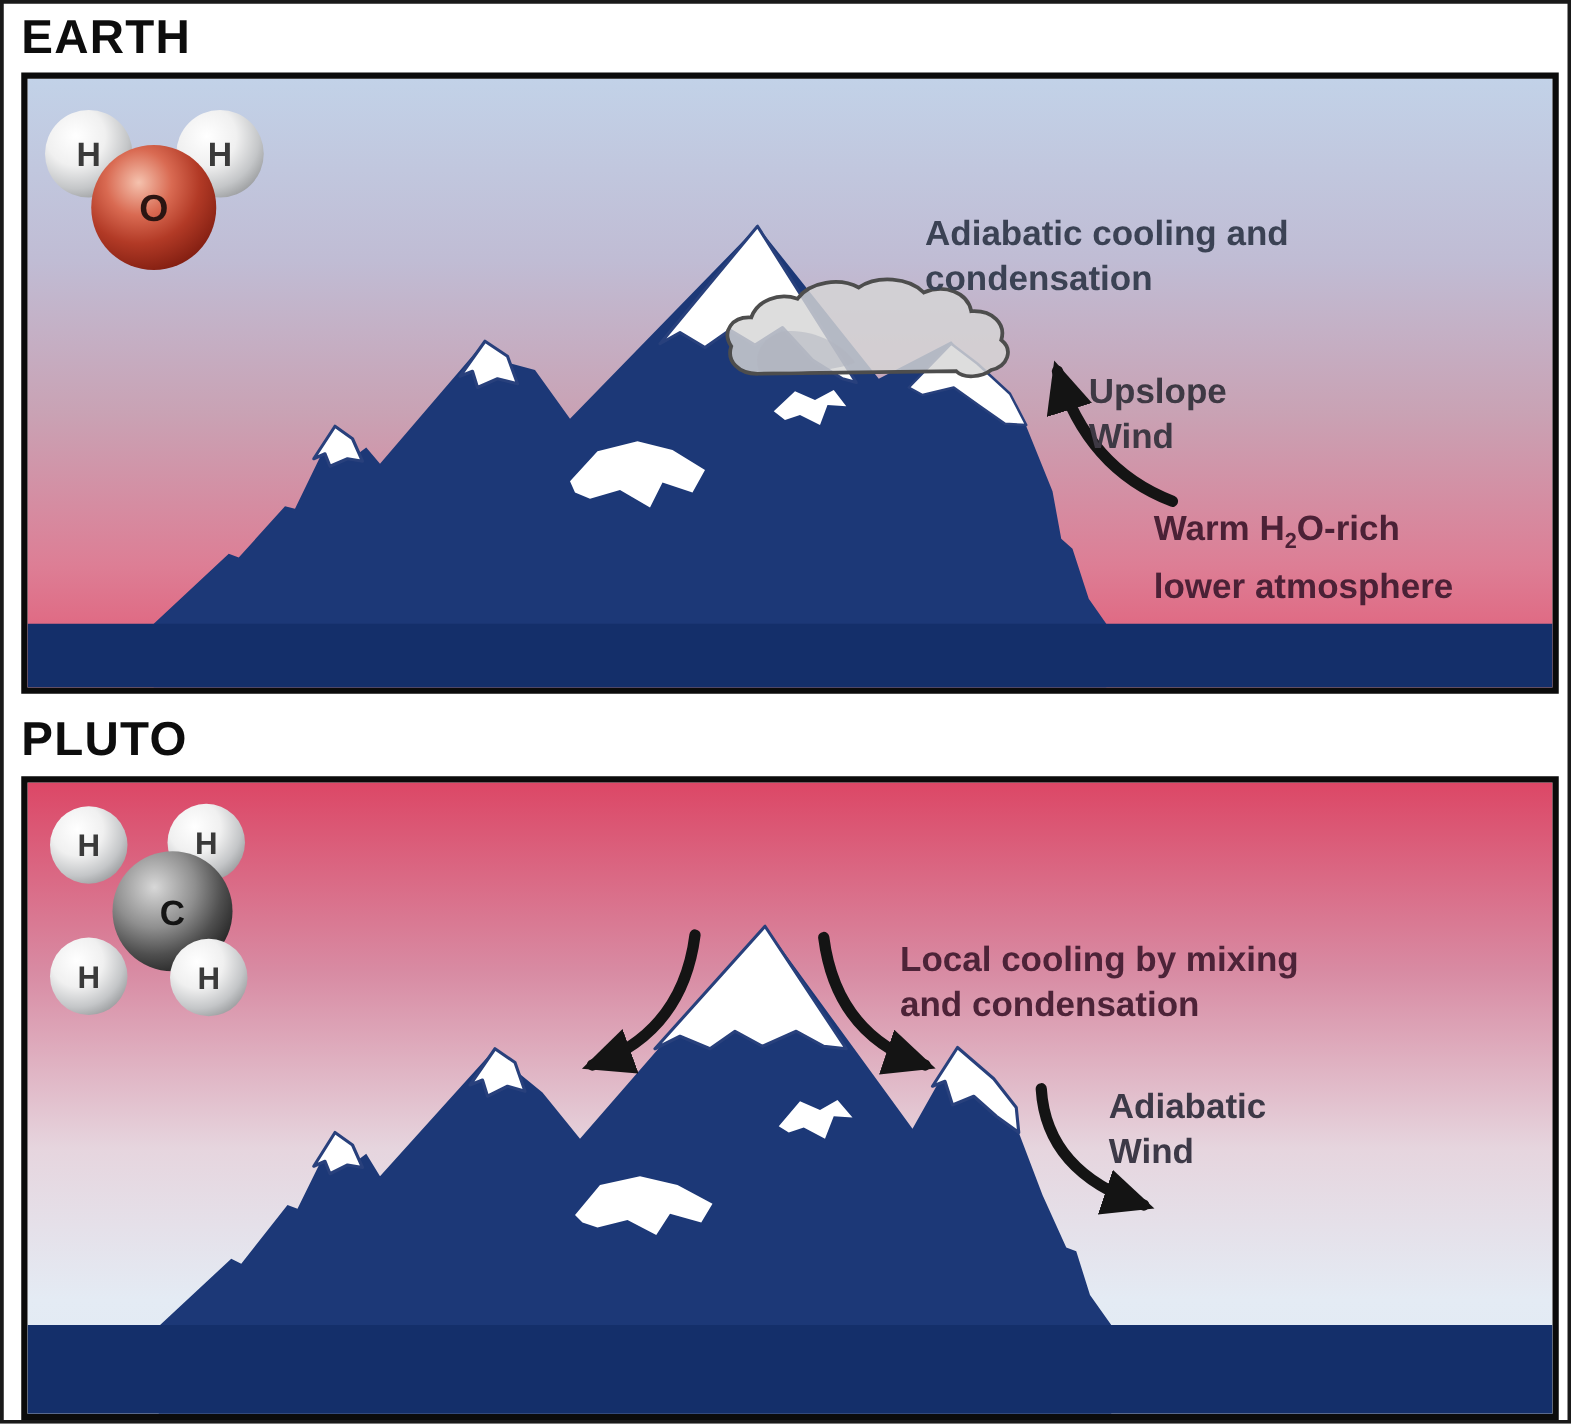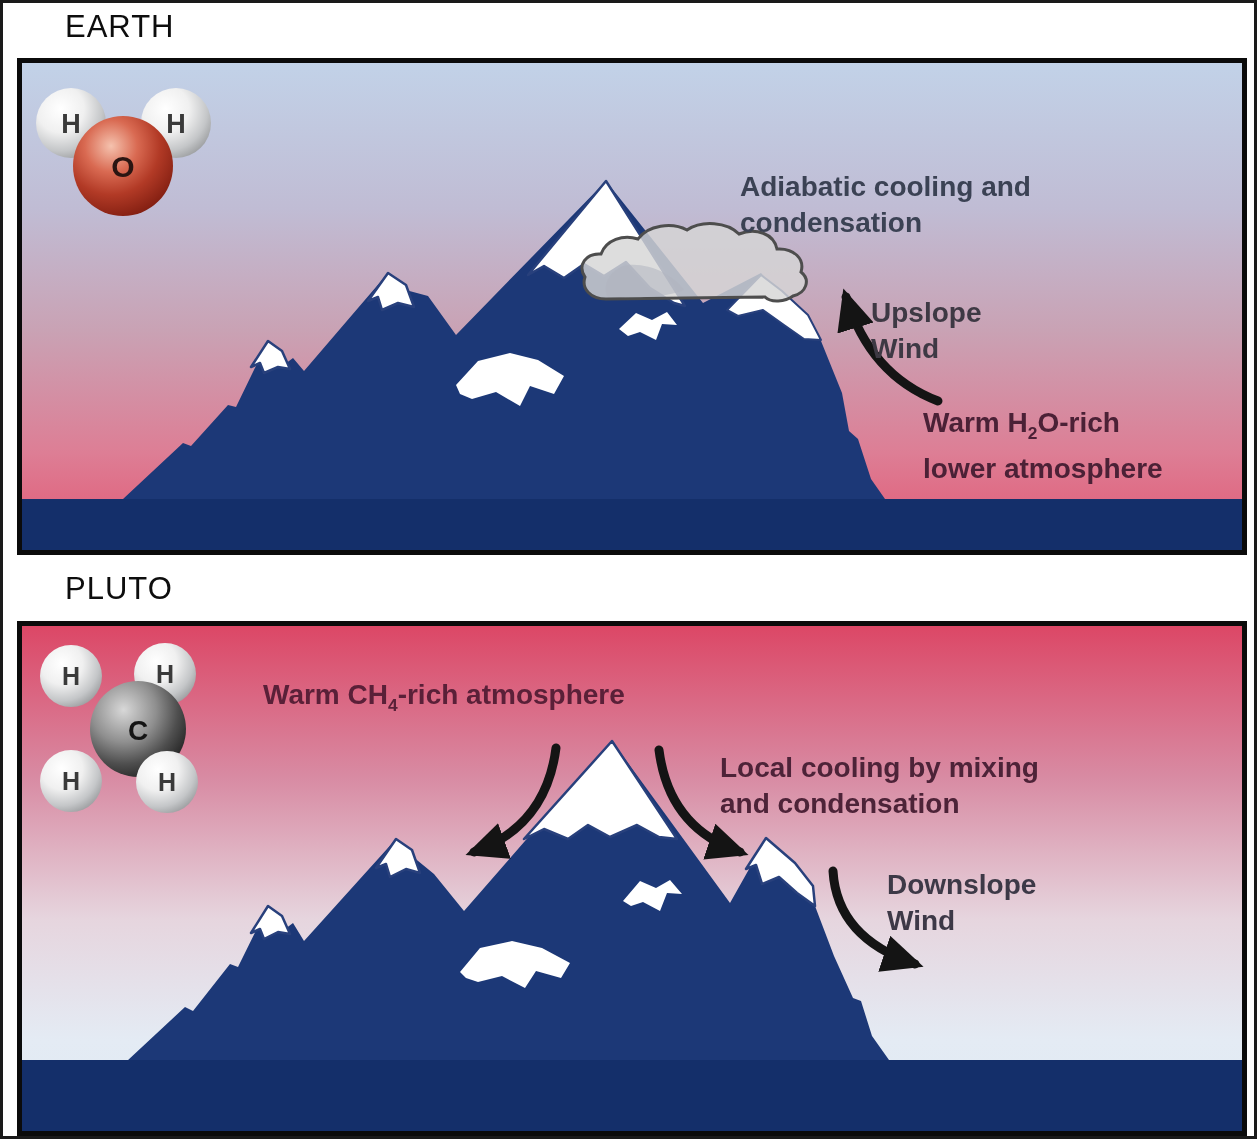--- a/index.html
+++ b/index.html
@@ -7,22 +7,22 @@
     position:relative;
     width:1257px;height:1139px;
     box-sizing:border-box;
     background:#ffffff;
     border:3px solid #1a1a1a;
     font-family:"Liberation Sans", sans-serif;
     overflow:hidden;
   }
   .panel-title{
     position:absolute;left:14px;
-    font-size:31px;font-weight:normal;color:#0d0d0d;
-    letter-spacing:1px;line-height:1;margin-left:48px;
+    font-size:38px;font-weight:bold;color:#0d0d0d;
+    letter-spacing:1px;line-height:1;
   }
   #earth-title{top:8px;}
   #pluto-title{top:570px;}
   .panel{
     position:absolute;left:14px;width:1230px;
     box-sizing:border-box;border:5px solid #0b0b0b;
   }
   #earth-panel{
     top:55px;height:497px;
     background:linear-gradient(180deg,#c2d2e8 0%,#c0bcd4 30%,#c9a2b4 55%,#dd7e95 80%,#e25672 100%);
@@ -168,26 +168,23 @@
         <text x="143" y="57" font-size="25" fill="#3a3a3a">H</text>
         <circle cx="116" cy="103" r="48" fill="url(#gradGray)"></circle>
         <text x="116" y="114" font-size="28" fill="#141414">C</text>
         <circle cx="49" cy="155" r="31" fill="url(#gradWhite)"></circle>
         <circle cx="145" cy="156" r="31" fill="url(#gradWhite)"></circle>
         <text x="49" y="164" font-size="25" fill="#3a3a3a">H</text>
         <text x="145" y="165" font-size="25" fill="#3a3a3a">H</text>
       </g>
     </svg>
 
-    <div class="lbl" id="warm-ch4-label">
-      <div><span>Warm CH</span><sub>4</sub><span>-rich atmosphere</span></div>
-    </div>
     <div class="lbl" id="local-cooling-label">
       <div>Local cooling by mixing</div>
       <div>and condensation</div>
     </div>
     <div class="lbl" id="downslope-label">
-      <div>Downslope</div>
+      <div>Adiabatic</div>
       <div>Wind</div>
     </div>
   </div>
 
 </div>
 
 </body></html>

